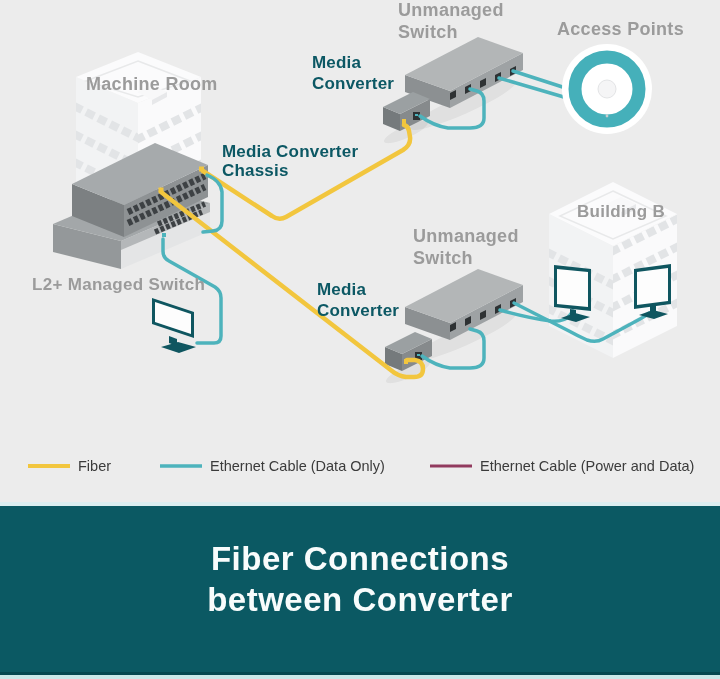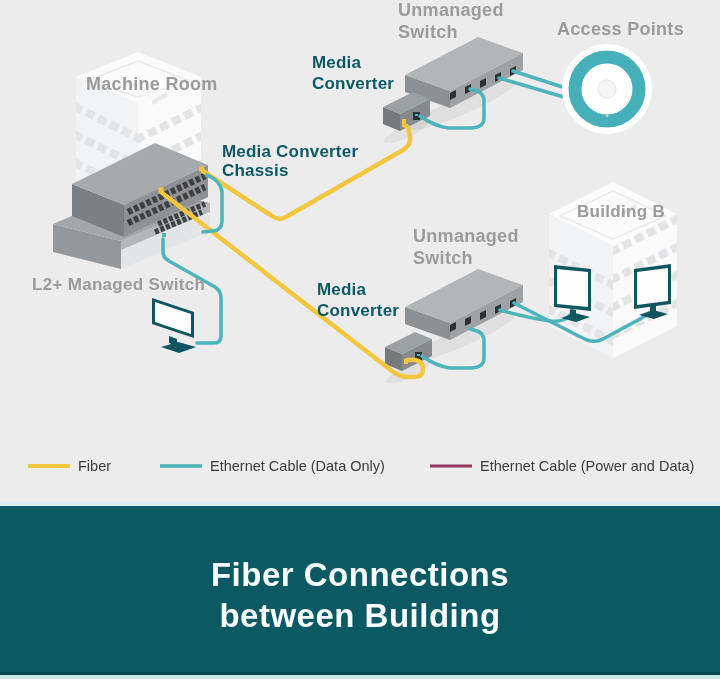--- a/index.html
+++ b/index.html
@@ -22,21 +22,21 @@
   .l2-top{fill:#A3A7A9;} .l2-front{fill:#E4E5E6;} .l2-side{fill:#94989A;} .l2-band{fill:#B4B7B9;}
   .sw-top{fill:#B3B6B7;} .sw-front{fill:#9EA2A4;} .sw-side{fill:#8C9092;}
   .cv-top{fill:#9BA0A2;} .cv-front{fill:#868A8C;} .cv-side{fill:#757A7C;}
   .portrow{stroke:#3D4144;fill:none;}
   .port{fill:#2E3234;}
   .mon{fill:#0F5660;} .scr{fill:#FDFDFD;}
   .shadow{fill:rgba(0,0,0,0.05);}
   .banner{position:absolute;left:0;top:502px;width:720px;height:177px;}
   .banner .strip-top{height:4px;background:#DCEEF0;}
   .banner .main{height:166px;background:#0B5963;text-align:center;
-    padding-top:48px;box-sizing:border-box;}
+    padding-top:32px;box-sizing:border-box;}
   .banner .main div{color:#F8FCFC;font-size:33px;font-weight:bold;
     line-height:41px;letter-spacing:.5px;}
   .banner .strip-dark{height:3px;background:#064750;}
   .banner .strip-bottom{height:4px;background:#CBE8E9;}
 </style>
 </head>
 <body>
 
 <div id="stage">
 
@@ -226,19 +226,19 @@
     <text class="legend-text" x="210" y="471">Ethernet Cable (Data Only)</text>
     <line x1="430" y1="466" x2="472" y2="466" stroke-width="3" stroke="#913A5E"></line>
     <text class="legend-text" x="480" y="471">Ethernet Cable (Power and Data)</text>
   </g>
 </svg>
 
 <div class="banner">
   <div class="strip-top"></div>
   <div class="main">
     <div>Fiber Connections</div>
-    <div>between Building</div>
+    <div>between Converter</div>
   </div>
   <div class="strip-dark"></div>
   <div class="strip-bottom"></div>
 </div>
 
 </div>
 
 </body></html>

